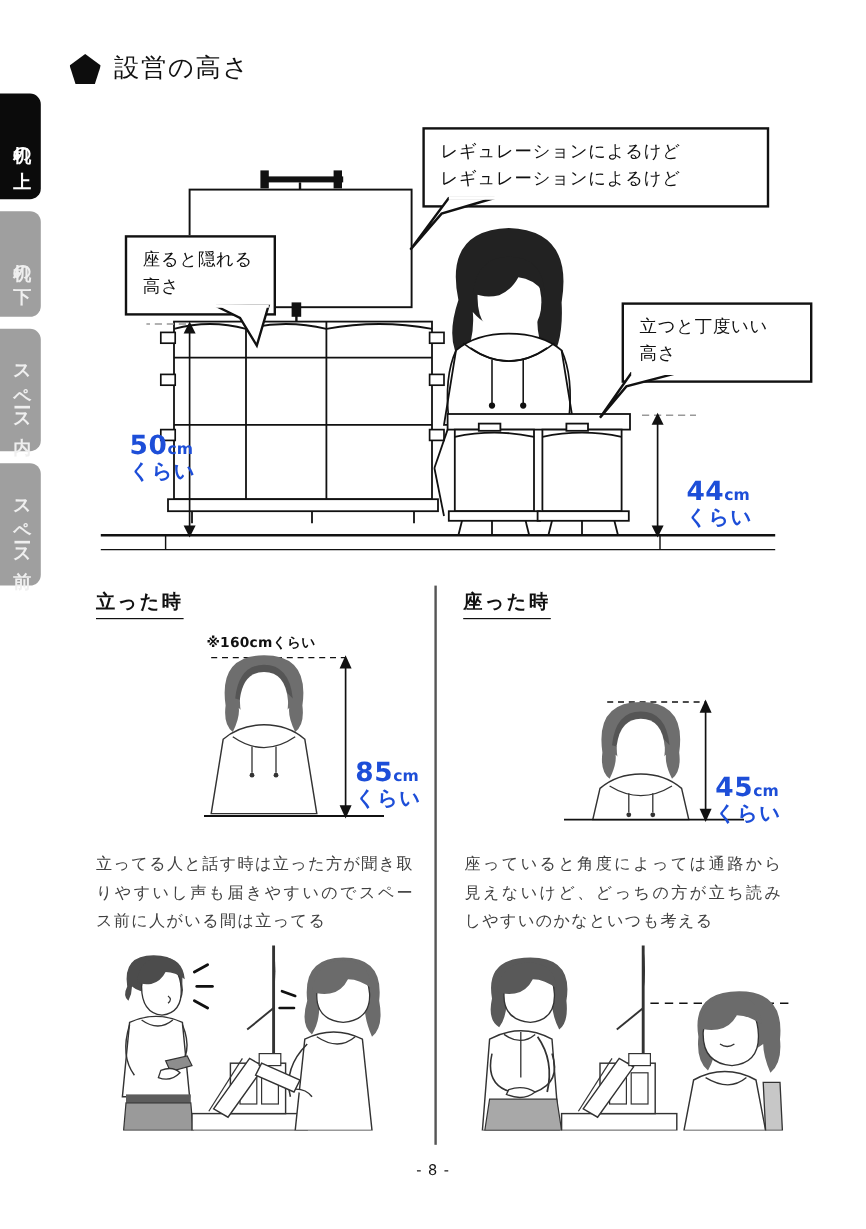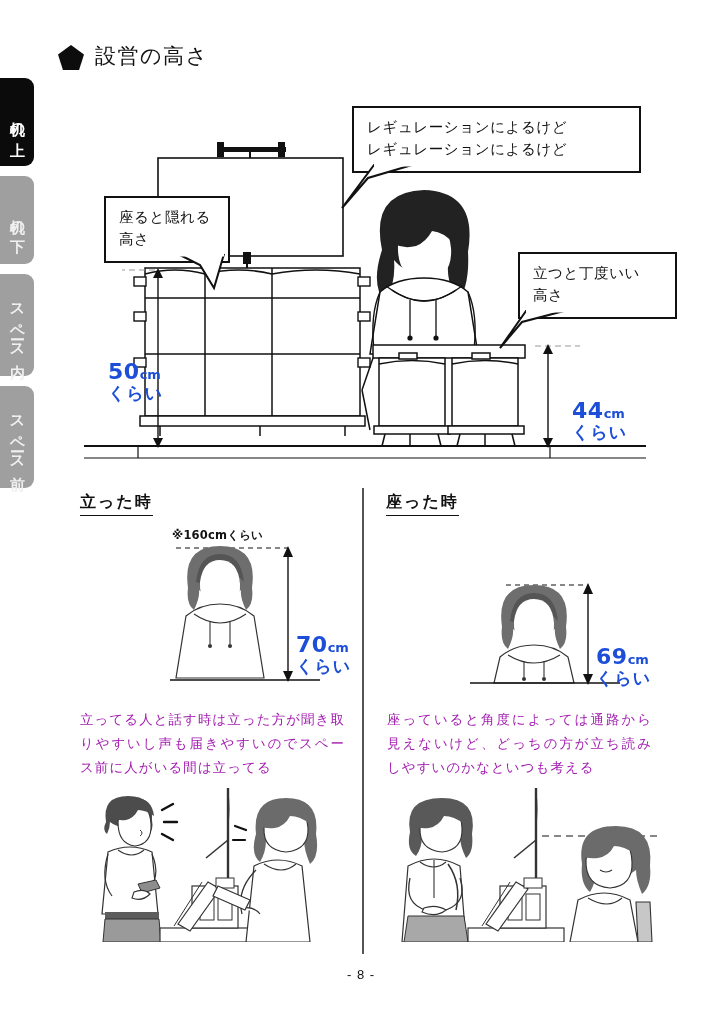--- a/index.html
+++ b/index.html
@@ -127,21 +127,21 @@
     color: #111;
     letter-spacing: 0.2px;
     z-index: 6;
   }
 
   .para {
     position: absolute;
     font-size: 13.4px;
     line-height: 1.78;
     letter-spacing: 1.15px;
-    color: #a21caf;
+    color: #404040;
     text-align: justify;
   }
 
   .pagenum {
     position: absolute;
     width: 100%;
     left: 0;
     text-align: center;
     font-size: 13px;
     letter-spacing: 1px;
@@ -355,21 +355,21 @@
     <circle cx="60" cy="106" r="2" fill="#333"></circle>
 
     <line x1="0" y1="140" x2="150" y2="140" stroke="#111" stroke-width="1.6"></line>
 
     <line x1="118" y1="10" x2="118" y2="140" stroke="#111" stroke-width="1.4"></line>
     <path d="M118 6 l-5 11 l10 0 z" fill="#111"></path>
     <path d="M118 142 l-5 -11 l10 0 z" fill="#111"></path>
   </svg>
 
   <div class="measure" style="left:296px; top:598px;">
-    <span><span class="num">70</span><span class="unit">cm</span></span>
+    <span><span class="num">85</span><span class="unit">cm</span></span>
     <span class="kurai">くらい</span>
   </div>
 
   <svg class="art" style="left:470px; top:565px;" width="190" height="125" viewBox="0 0 190 125">
     <line x1="36" y1="20" x2="118" y2="20" stroke="#111" stroke-width="1.1" stroke-dasharray="5 4"></line>
 
     <path d="M32 62 q-6 -42 32 -42 q38 0 32 42 q2 16 -6 22 q-6 -12 -5 -20
              q-8 8 -21 8 q-13 0 -21 -8 q1 8 -5 20 q-8 -6 -6 -22 z" fill="#6e6e6e"></path>
     <path d="M40 56 q3 -28 24 -28 q21 0 24 28 q-9 -10 -18 -11 q-5 9 -14 12 q-9 2 -16 -1 z" fill="#555"></path>
 
@@ -383,21 +383,21 @@
     <circle cx="74" cy="114" r="2" fill="#333"></circle>
 
     <line x1="0" y1="118" x2="150" y2="118" stroke="#111" stroke-width="1.6"></line>
 
     <line x1="118" y1="22" x2="118" y2="118" stroke="#111" stroke-width="1.4"></line>
     <path d="M118 18 l-5 11 l10 0 z" fill="#111"></path>
     <path d="M118 120 l-5 -11 l10 0 z" fill="#111"></path>
   </svg>
 
   <div class="measure" style="left:596px; top:610px;">
-    <span><span class="num">69</span><span class="unit">cm</span></span>
+    <span><span class="num">45</span><span class="unit">cm</span></span>
     <span class="kurai">くらい</span>
   </div>
 
   <div class="para" style="left:80px; top:708px; width:265px;">
     <span>立ってる人と話す時は立った方が聞き取りやすいし声も届きやすいのでスペース前に人がいる間は立ってる</span>
   </div>
   <div class="para" style="left:387px; top:708px; width:265px;">
     <span>座っていると角度によっては通路から見えないけど、どっちの方が立ち読みしやすいのかなといつも考える</span>
   </div>
 

